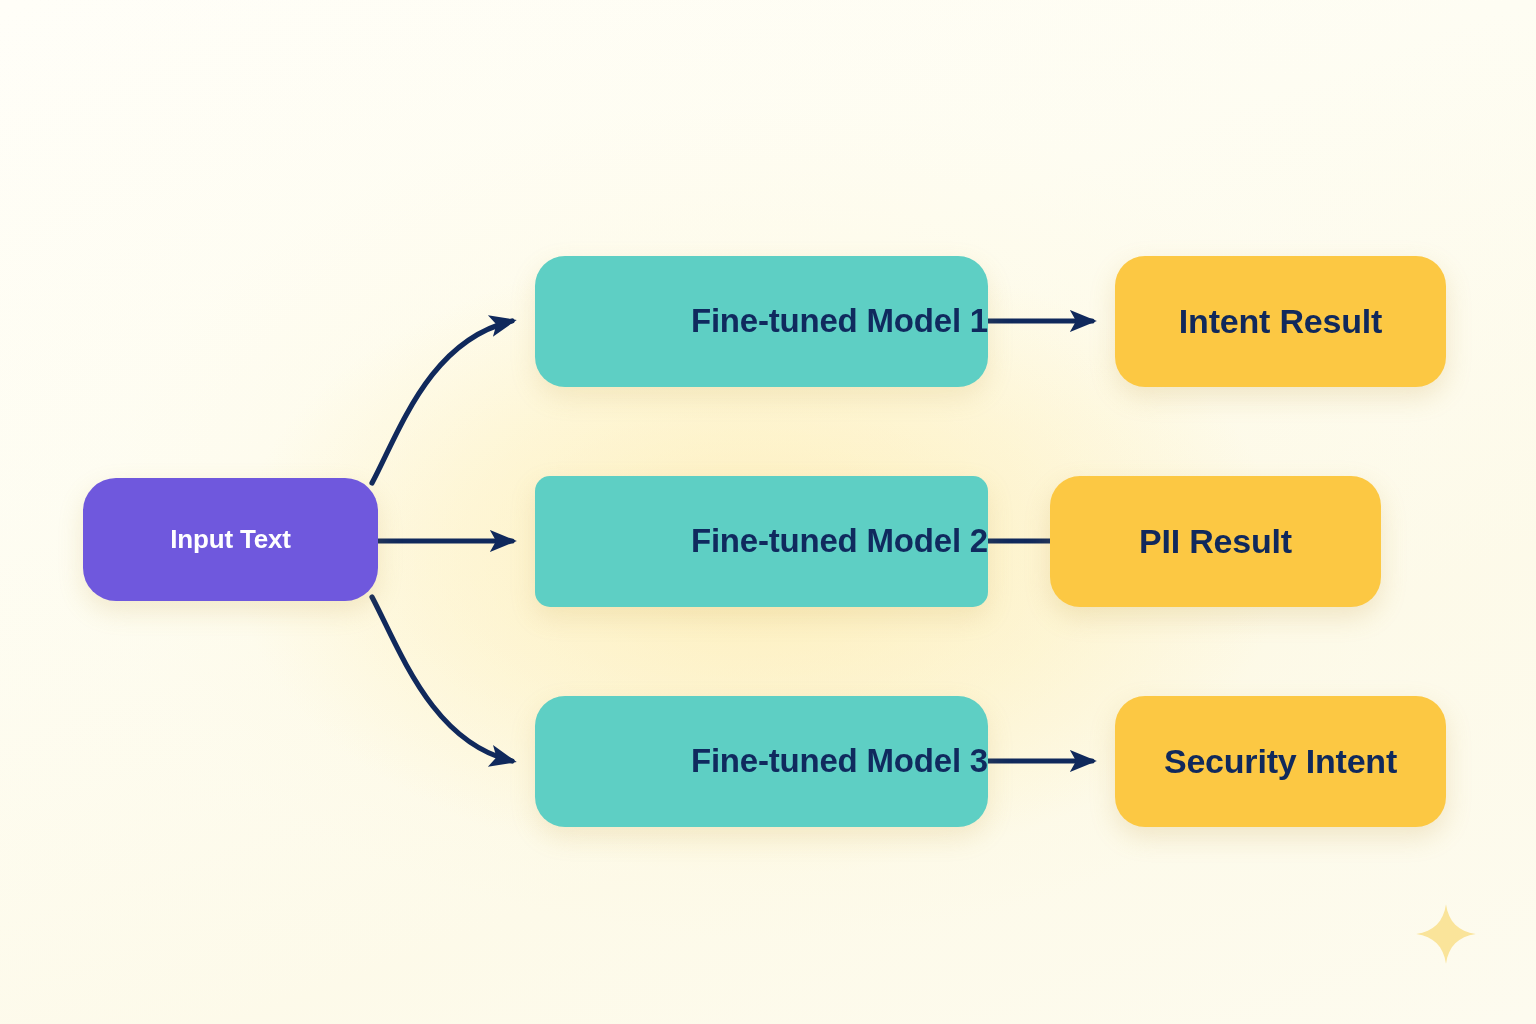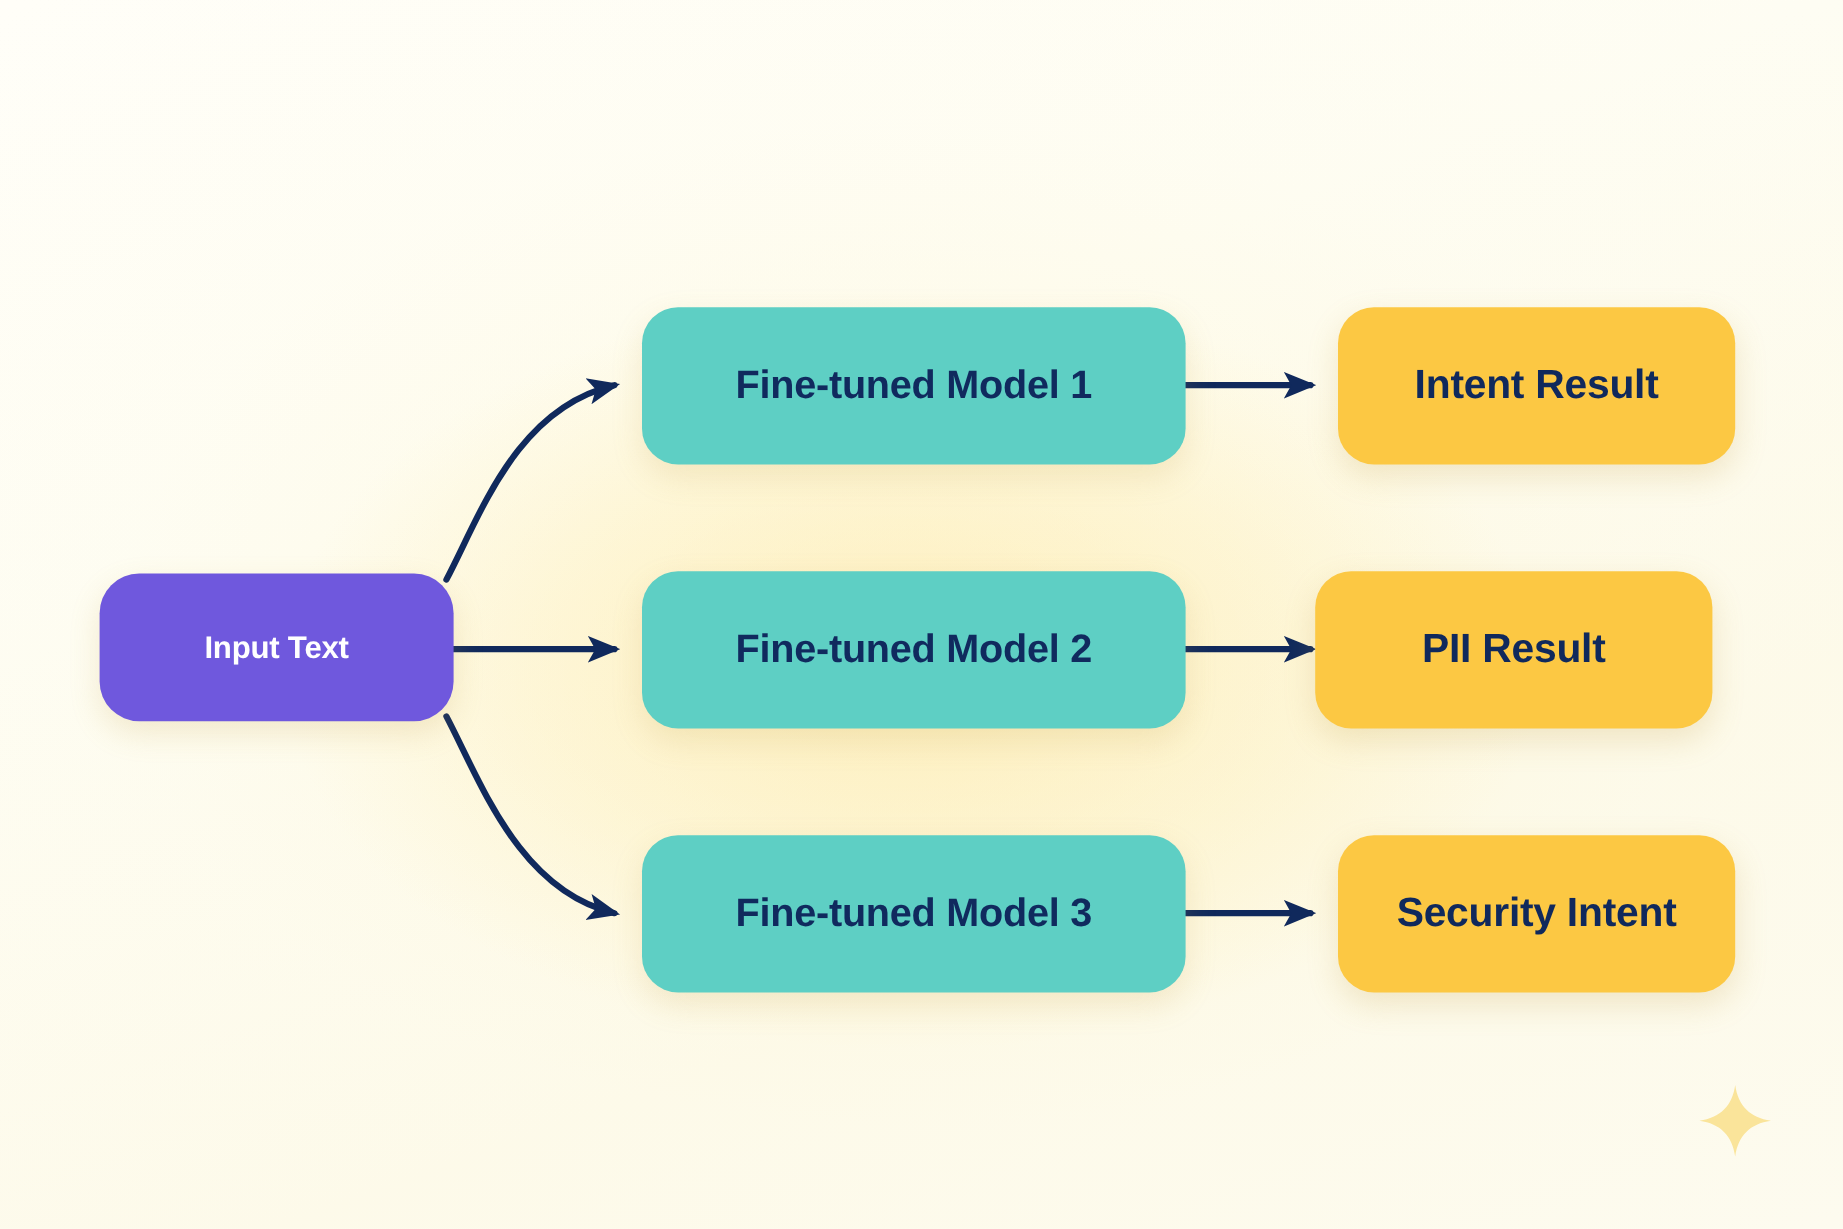--- a/index.html
+++ b/index.html
@@ -33,34 +33,35 @@
     font-size:26px;
     box-shadow:0 10px 26px rgba(196,160,70,0.20);
   }
   .node-model{
     width:453px;height:131px;
     background:#5ecfc4;
     border-radius:30px;
     color:#102a5e;
     font-size:33px;
     box-shadow:0 10px 26px rgba(196,160,70,0.18);
+    justify-content:flex-end;
   }
   .node-result{
     width:331px;height:131px;
     background:#fcc843;
     border-radius:30px;
     color:#10295c;
     font-size:34px;
     box-shadow:0 10px 26px rgba(196,160,70,0.22);
   }
   .m1{left:535px;top:256px;}
-  .m2{left:535px;top:476px;}
+  .m2{left:535px;top:476px;border-radius:15px;}
   .m3{left:535px;top:696px;}
   .r1{left:1115px;top:256px;}
-  .r2{left:1096px;top:476px;}
+  .r2{left:1050px;top:476px;}
   .r3{left:1115px;top:696px;}
   #edges{position:absolute;left:0;top:0;width:1536px;height:1024px;}
   #sparkle{position:absolute;left:1415px;top:903px;width:62px;height:62px;}
 </style>
 </head>
 <body>
 
 <div id="stage">
 
   <svg id="edges" viewBox="0 0 1536 1024" xmlns="http://www.w3.org/2000/svg">

